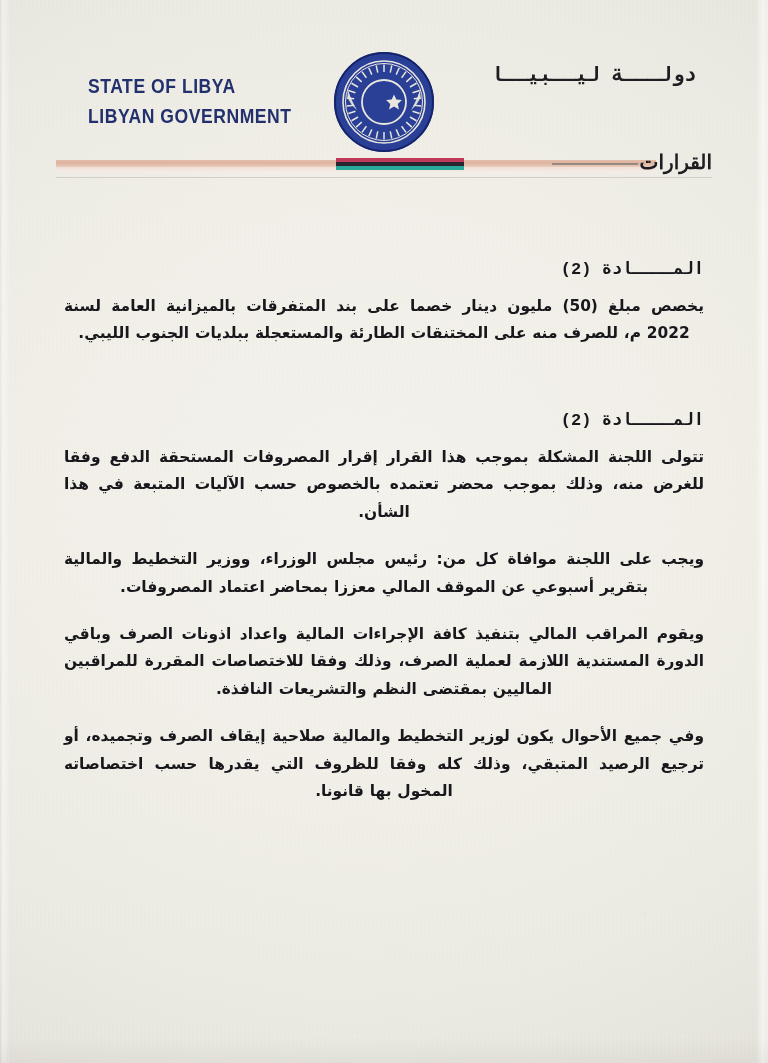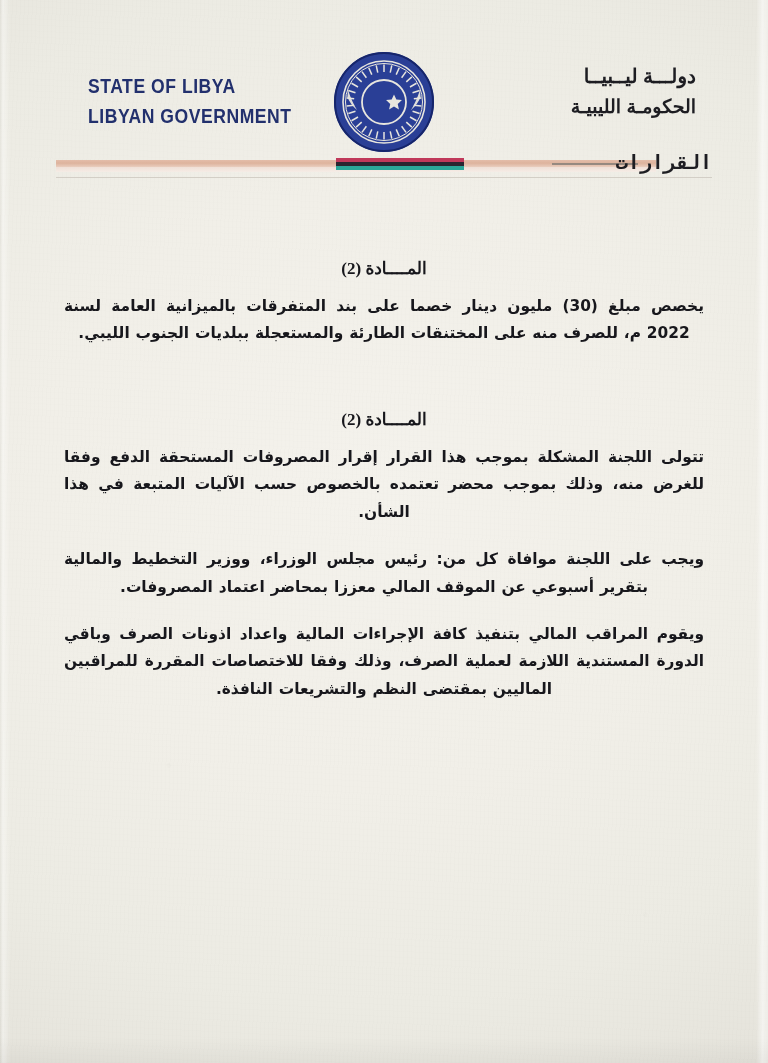--- a/index.html
+++ b/index.html
@@ -79,21 +79,21 @@
     transform-origin: left center;
     white-space: nowrap;
   }
   .hdr-en span { display: block; }
   .hdr-ar {
     position: absolute;
     right: 72px; top: 16px;
     text-align: right;
     direction: rtl;
     color: #1d1d22;
-    font-family: Liberation Sans, sans-serif;
+    font-family: Liberation Mono, monospace;
     line-height: 1.62;
     white-space: nowrap;
   }
   .hdr-ar .l1 { font-size: 20px; font-weight: 600; letter-spacing: 2.5px; display: block; }
   .hdr-ar .l2 { font-size: 19px; font-weight: 600; letter-spacing: .5px; display: block; }
 
   
   .emblem {
     position: absolute;
     left: 50%;
@@ -155,39 +155,39 @@
     width: 86px;
     height: 2px;
     background: #7e7a74;
     opacity: .75;
   }
   .decis {
     position: absolute;
     right: 56px;
     top: -2px;
     direction: rtl;
-    font-family: Liberation Mono, monospace;
+    font-family: Liberation Sans, sans-serif;
     font-size: 20px;
     font-weight: 700;
     color: #1d1d22;
     white-space: nowrap;
   }
 
   
   .body-area {
     position: absolute;
     top: 258px;
     left: 64px;
     width: 640px;
   }
   .article { margin-bottom: 6px; }
   .art-head {
-    text-align: center;
+    text-align: right;
     direction: rtl;
-    font-family: Liberation Serif, serif;
+    font-family: Liberation Mono, monospace;
     font-size: 17px;
     font-weight: 700;
     color: #17171c;
     letter-spacing: 0px;
     margin-bottom: 14px;
   }
   .para {
     direction: rtl;
     text-align: justify;
     text-align-last: center;
@@ -301,49 +301,49 @@
 
           <g fill="#e8e6de" opacity=".95">
             <path d="M16 40 q4 12 9 20 q-7 -6 -9.6 -13 z"></path>
             <path d="M88 40 q-4 12 -9 20 q7 -6 9.6 -13 z"></path>
           </g>
         </svg>
       </div>
 
       <div class="hdr-ar">
         <span class="l1">دولـــة ليــبيــا</span>
-        <span class="l2">الحكومـة الليبيـة</span>
       </div>
     </div>
 
     <div class="divider-wrap">
       <div class="rib"></div>
       <div class="rib-under"></div>
       <div class="rib-flag">
         <i class="r"></i>
         <i class="k"></i>
         <i class="g"></i>
       </div>
       <div class="hairline"></div>
       <div class="dash-line"></div>
       <div class="decis">القرارات</div>
     </div>
 
     <div class="body-area">
 
       <div class="article">
         <div class="art-head">المــــادة (2)</div>
-        <p class="para">يخصص مبلغ (30) مليون دينار خصما على بند المتفرقات بالميزانية العامة لسنة 2022 م، للصرف منه على المختنقات الطارئة والمستعجلة ببلديات الجنوب الليبي.</p>
+        <p class="para">يخصص مبلغ (50) مليون دينار خصما على بند المتفرقات بالميزانية العامة لسنة 2022 م، للصرف منه على المختنقات الطارئة والمستعجلة ببلديات الجنوب الليبي.</p>
       </div>
 
       <div class="gap-lg"></div>
 
       <div class="article">
         <div class="art-head">المــــادة (2)</div>
         <p class="para tight">تتولى اللجنة المشكلة بموجب هذا القرار إقرار المصروفات المستحقة الدفع وفقا للغرض منه، وذلك بموجب محضر تعتمده بالخصوص حسب الآليات المتبعة في هذا الشأن.</p>
         <p class="para tight">ويجب على اللجنة موافاة كل من: رئيس مجلس الوزراء، ووزير التخطيط والمالية بتقرير أسبوعي عن الموقف المالي معززا بمحاضر اعتماد المصروفات.</p>
         <p class="para tight">ويقوم المراقب المالي بتنفيذ كافة الإجراءات المالية واعداد اذونات الصرف وباقي الدورة المستندية اللازمة لعملية الصرف، وذلك وفقا للاختصاصات المقررة للمراقبين الماليين بمقتضى النظم والتشريعات النافذة.</p>
+        <p class="para">وفي جميع الأحوال يكون لوزير التخطيط والمالية صلاحية إيقاف الصرف وتجميده، أو ترجيع الرصيد المتبقي، وذلك كله وفقا للظروف التي يقدرها حسب اختصاصاته المخول بها قانونا.</p>
       </div>
     </div>
 
 
   </div>
 </div>
 
 </body></html>

